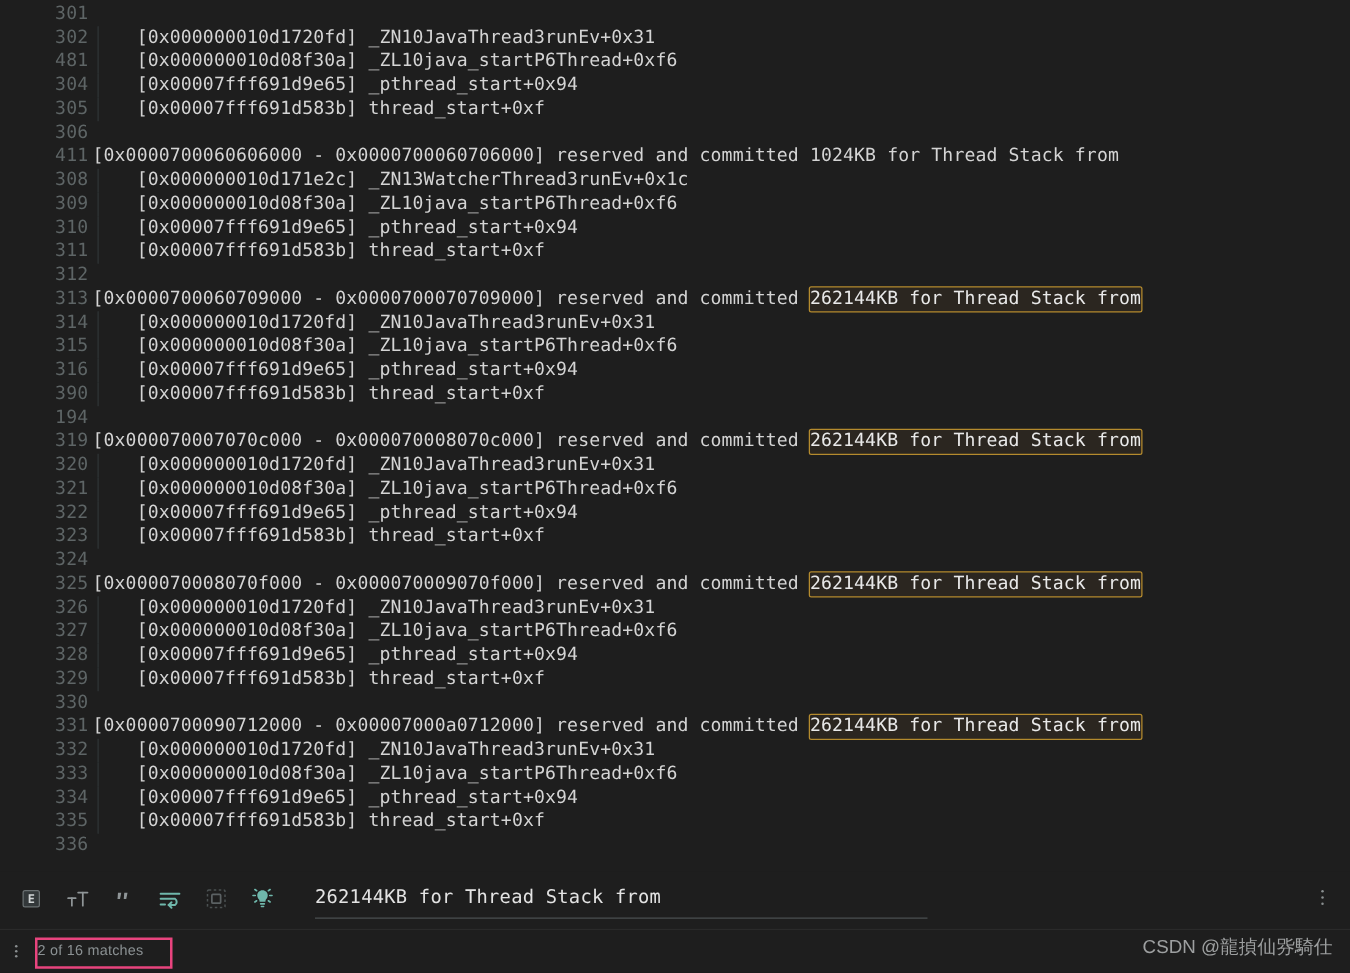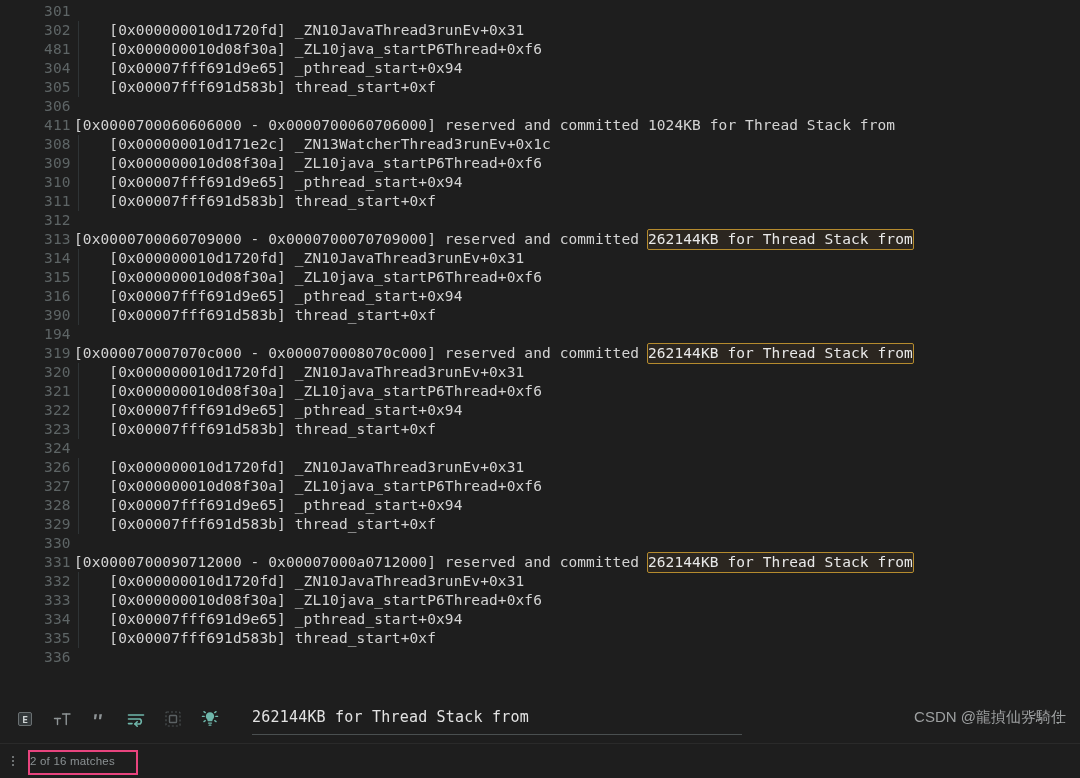--- a/index.html
+++ b/index.html
@@ -203,21 +203,21 @@
     left: 30px;
     top: 755px;
     color: #8b9193;
     font-size: 11.5px;
     font-family: "Liberation Sans", sans-serif;
     letter-spacing: 0.2px;
   }
   #watermark {
     position: absolute;
     right: 14px;
-    top: 708px;
+    top: 748px;
     color: #b9bcbd;
     font-size: 15px;
     font-family: "Liberation Sans", sans-serif;
     opacity: 0.82;
     white-space: nowrap;
   }
 </style>
 </head>
 <body>
 
@@ -242,20 +242,21 @@
       <div class="code-line"><span class="ln">315</span><span class="guide"></span><span class="ltext indented"><span>    [0x000000010d08f30a] _ZL10java_startP6Thread+0xf6</span></span></div>
       <div class="code-line"><span class="ln">316</span><span class="guide"></span><span class="ltext indented"><span>    [0x00007fff691d9e65] _pthread_start+0x94</span></span></div>
       <div class="code-line"><span class="ln">390</span><span class="guide"></span><span class="ltext indented"><span>    [0x00007fff691d583b] thread_start+0xf</span></span></div>
       <div class="code-line"><span class="ln">194</span><span class="ltext"><span></span></span></div>
       <div class="code-line"><span class="ln">319</span><span class="ltext"><span>[0x000070007070c000 - 0x000070008070c000] reserved and committed </span><span class="hl">262144KB for Thread Stack from</span></span></div>
       <div class="code-line"><span class="ln">320</span><span class="guide"></span><span class="ltext indented"><span>    [0x000000010d1720fd] _ZN10JavaThread3runEv+0x31</span></span></div>
       <div class="code-line"><span class="ln">321</span><span class="guide"></span><span class="ltext indented"><span>    [0x000000010d08f30a] _ZL10java_startP6Thread+0xf6</span></span></div>
       <div class="code-line"><span class="ln">322</span><span class="guide"></span><span class="ltext indented"><span>    [0x00007fff691d9e65] _pthread_start+0x94</span></span></div>
       <div class="code-line"><span class="ln">323</span><span class="guide"></span><span class="ltext indented"><span>    [0x00007fff691d583b] thread_start+0xf</span></span></div>
       <div class="code-line"><span class="ln">324</span><span class="ltext"><span></span></span></div>
+      <div class="code-line"><span class="ln">325</span><span class="ltext"><span>[0x000070008070f000 - 0x000070009070f000] reserved and committed </span><span class="hl">262144KB for Thread Stack from</span></span></div>
       <div class="code-line"><span class="ln">326</span><span class="guide"></span><span class="ltext indented"><span>    [0x000000010d1720fd] _ZN10JavaThread3runEv+0x31</span></span></div>
       <div class="code-line"><span class="ln">327</span><span class="guide"></span><span class="ltext indented"><span>    [0x000000010d08f30a] _ZL10java_startP6Thread+0xf6</span></span></div>
       <div class="code-line"><span class="ln">328</span><span class="guide"></span><span class="ltext indented"><span>    [0x00007fff691d9e65] _pthread_start+0x94</span></span></div>
       <div class="code-line"><span class="ln">329</span><span class="guide"></span><span class="ltext indented"><span>    [0x00007fff691d583b] thread_start+0xf</span></span></div>
       <div class="code-line"><span class="ln">330</span><span class="ltext"><span></span></span></div>
       <div class="code-line"><span class="ln">331</span><span class="ltext"><span>[0x0000700090712000 - 0x00007000a0712000] reserved and committed </span><span class="hl">262144KB for Thread Stack from</span></span></div>
       <div class="code-line"><span class="ln">332</span><span class="guide"></span><span class="ltext indented"><span>    [0x000000010d1720fd] _ZN10JavaThread3runEv+0x31</span></span></div>
       <div class="code-line"><span class="ln">333</span><span class="guide"></span><span class="ltext indented"><span>    [0x000000010d08f30a] _ZL10java_startP6Thread+0xf6</span></span></div>
       <div class="code-line"><span class="ln">334</span><span class="guide"></span><span class="ltext indented"><span>    [0x00007fff691d9e65] _pthread_start+0x94</span></span></div>
       <div class="code-line"><span class="ln">335</span><span class="guide"></span><span class="ltext indented"><span>    [0x00007fff691d583b] thread_start+0xf</span></span></div>

